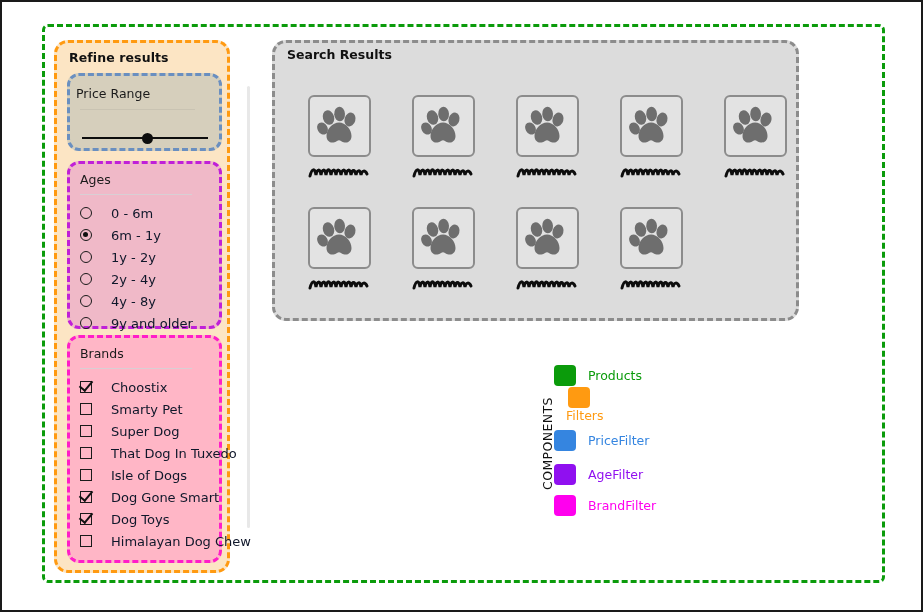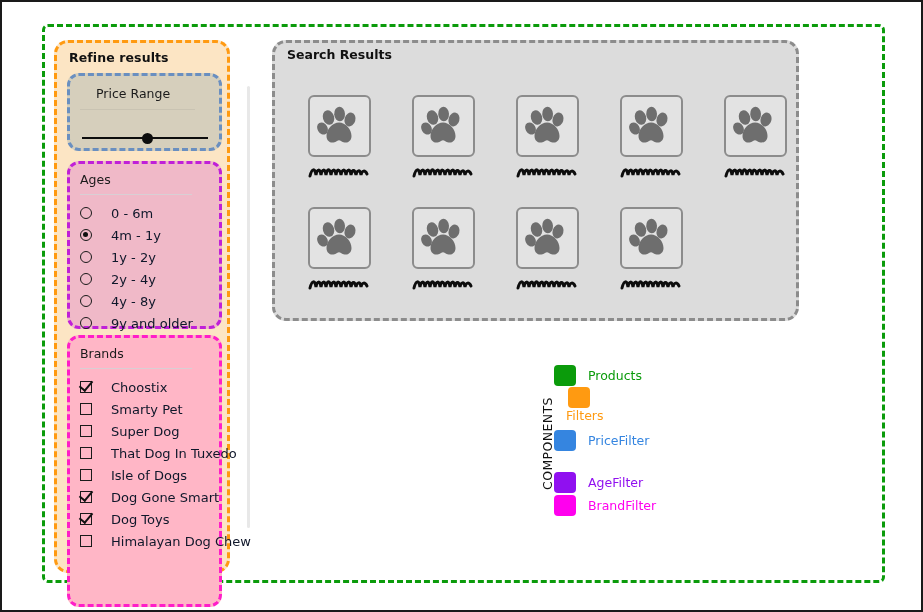--- a/index.html
+++ b/index.html
@@ -61,21 +61,21 @@
     top: 30px;
     width: 155px;
     height: 78px;
     background: #d6cfbc;
     border: 3px dashed #6a8fc0;
     border-radius: 12px;
     box-sizing: border-box;
   }
   #price-label {
     position: absolute;
-    left: 26px;
+    left: 6px;
     top: 10px;
     font-size: 12.5px;
     color: #1b1b1b;
   }
   #price-rule {
     position: absolute;
     left: 10px;
     top: 33px;
     width: 115px;
     height: 1px;
@@ -117,21 +117,21 @@
     border: 3px dashed #c020d8;
     border-radius: 12px;
     box-sizing: border-box;
   }
   
   #brand-filter {
     position: absolute;
     left: 10px;
     top: 292px;
     width: 155px;
-    height: 272px;
+    height: 228px;
     background: #ffb6c6;
     border: 3px dashed #ff1ec8;
     border-radius: 12px;
     box-sizing: border-box;
   }
   .section-title {
     position: absolute;
     left: 10px;
     top: 8px;
     font-size: 12.5px;
@@ -323,21 +323,21 @@
     <div id="age-filter">
       <div class="section-title">Ages</div>
       <div class="section-rule"></div>
       <div class="option-list" id="ages-list">
           <div class="option-row">
             <span class="radio"></span>
             <span class="option-label">0 - 6m</span>
           </div>
           <div class="option-row">
             <span class="radio checked"></span>
-            <span class="option-label">4m - 1y</span>
+            <span class="option-label">6m - 1y</span>
           </div>
           <div class="option-row">
             <span class="radio"></span>
             <span class="option-label">1y - 2y</span>
           </div>
           <div class="option-row">
             <span class="radio"></span>
             <span class="option-label">2y - 4y</span>
           </div>
           <div class="option-row">
@@ -534,21 +534,21 @@
         <span class="legend-text" style="color: rgb(11, 155, 11);">Products</span>
       </div>
       <div class="legend-row" style="top: 23px; flex-direction: column;">
         <span class="legend-swatch" style="background: rgb(255, 154, 17);"></span>
         <span class="legend-text" style="color: rgb(255, 154, 17);">Filters</span>
       </div>
       <div class="legend-row" style="top: 65.2px;">
         <span class="legend-swatch" style="background: rgb(53, 133, 224);"></span>
         <span class="legend-text" style="color: rgb(53, 133, 224);">PriceFilter</span>
       </div>
-      <div class="legend-row" style="top: 107px;">
+      <div class="legend-row" style="top: 99px;">
         <span class="legend-swatch" style="background: rgb(144, 16, 240);"></span>
         <span class="legend-text" style="color: rgb(144, 16, 240);">AgeFilter</span>
       </div>
       <div class="legend-row" style="top: 130.4px;">
         <span class="legend-swatch" style="background: rgb(255, 0, 238);"></span>
         <span class="legend-text" style="color: rgb(255, 0, 238);">BrandFilter</span>
       </div>
     </div>
 
 </div>

